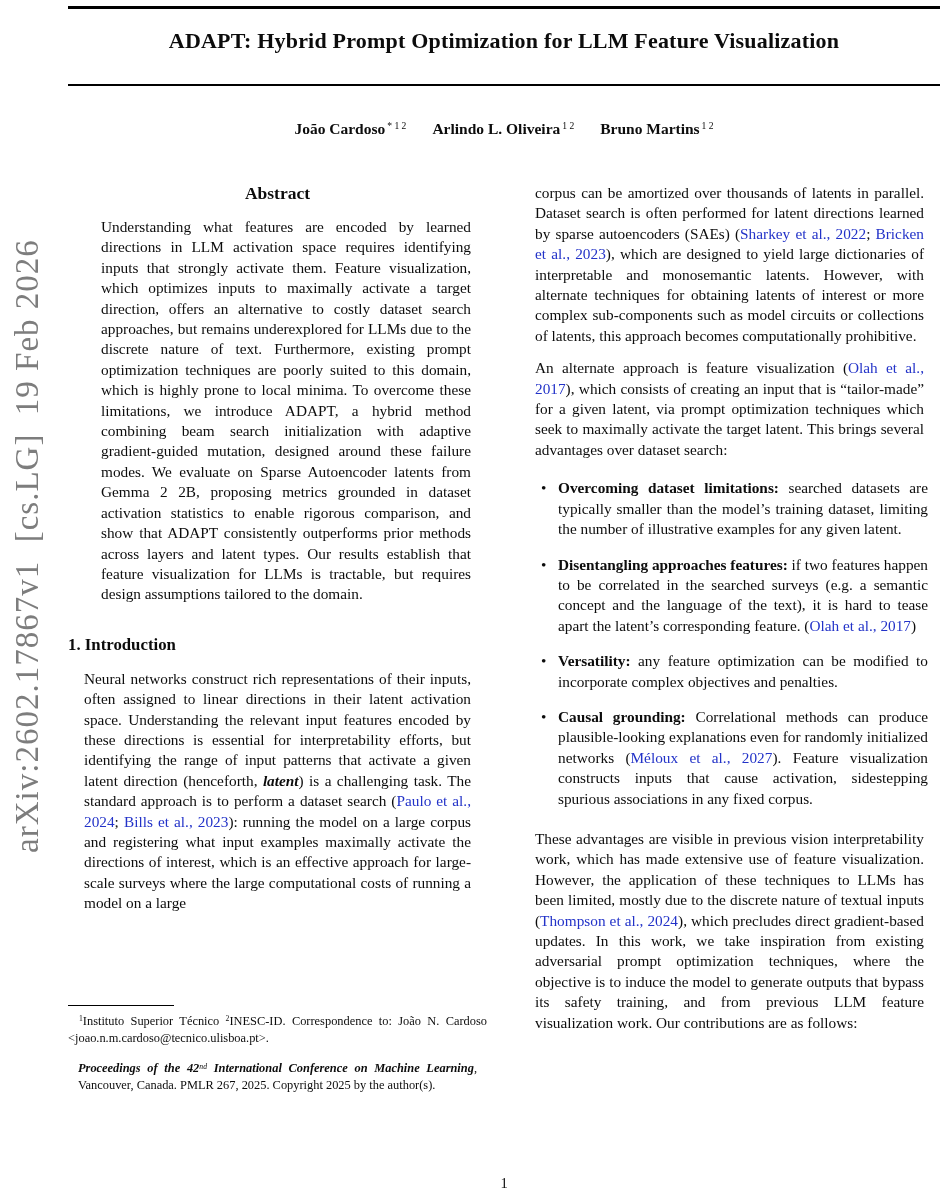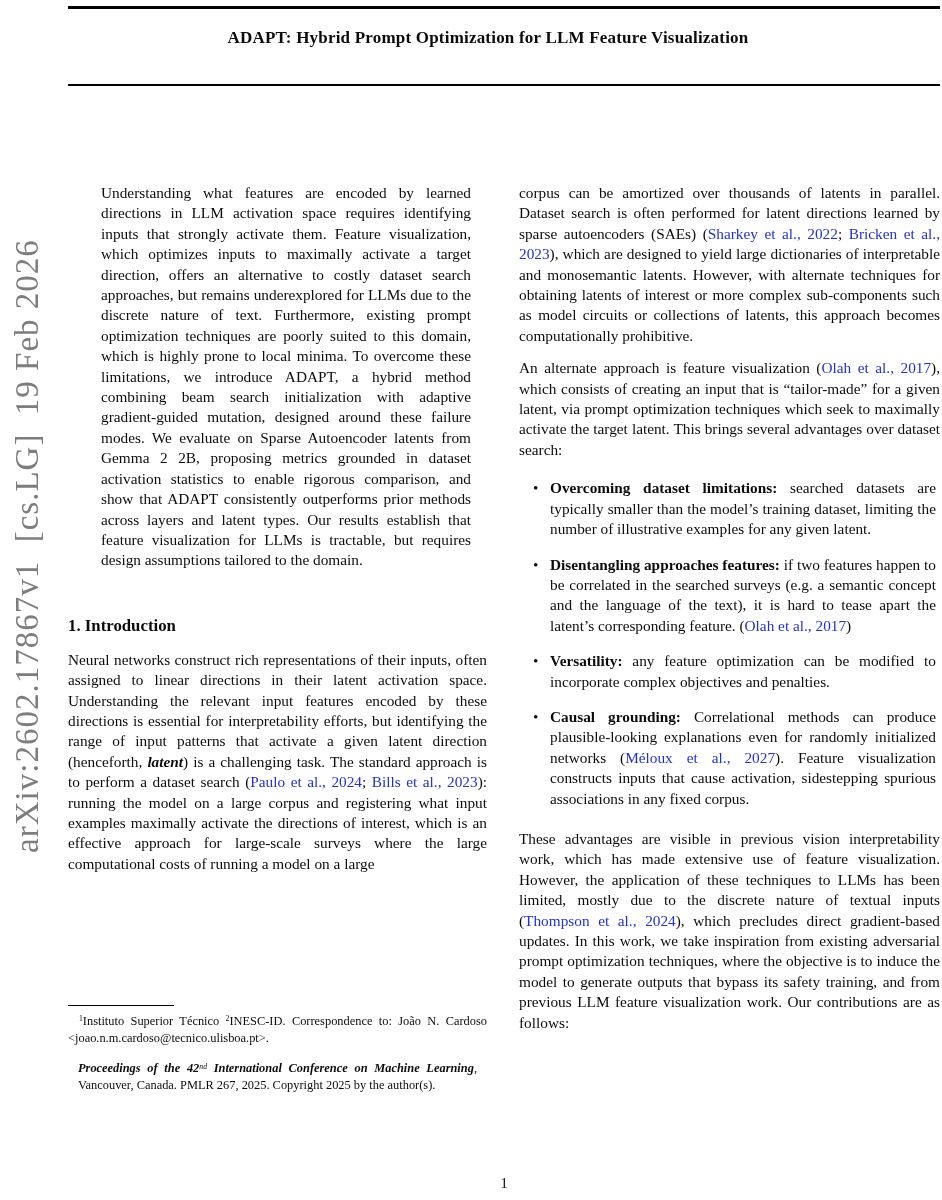--- a/index.html
+++ b/index.html
@@ -9,42 +9,42 @@
     height: 1200px;
     background: #ffffff;
     font-family: "Liberation Serif", serif;
     color: var(--text, #0c0c0c);
     overflow: hidden;
   }
   .rule { position: absolute; left: 68px; width: 872px; background: var(--rule, #000); }
   .rule-top { top: 6px; height: 3px; }
   .rule-mid { top: 84px; height: 2px; }
   .title {
-    position: absolute; left: 52px; width: 872px; top: 28px; margin: 0;
-    text-align: center; font-size: 17px; font-weight: 700; letter-spacing: 0.2px;
+    position: absolute; left: 68px; width: 872px; top: 28px; margin: 0;
+    text-align: center; font-size: 22px; font-weight: 700; letter-spacing: 0.2px;
   }
   .authors {
     position: absolute; left: 68px; width: 872px; top: 120px;
     text-align: center; font-size: 15.5px;
   }
   .author { margin: 0 13px; white-space: nowrap; }
   .author-name { font-weight: 700; }
   .col {
     position: absolute; top: 183px;
     font-size: 15.3px; line-height: 20.4px;
     text-align: justify; hyphens: auto;
   }
   .col-left { left: 68px; width: 419px; }
   .col-right { left: 519px; width: 421px; }
   .center-heading { text-align: center; font-weight: 700; font-size: 17.5px; margin: 0 0 13px; line-height: 1.2; }
-  .section-heading { font-weight: 700; font-size: 16.8px; margin: 45px 0 13px; text-align: left; line-height: 1.25; }
-  .para { margin: 0 0 12px; }
+  .section-heading { font-weight: 700; font-size: 16.8px; margin: 30px 0 13px; text-align: left; line-height: 1.25; }
+  .para { margin: 0 16px 12px; }
   .abstract { margin: 0 16px 0 33px; }
   .bullets { list-style: none; margin: 18px 0 20px; padding: 0 0 0 27px; }
-  .bullets li { margin: 0 4px 15px; position: relative; text-align: justify; }
+  .bullets li { margin: 0 12px 15px; position: relative; text-align: justify; }
   .bullets li::before { content: "\2022"; position: absolute; left: -17px; top: 0; }
   .bold { font-weight: 700; }
   .italic { font-style: italic; font-weight: bold; }
   .sup { font-size: 0.62em; position: relative; top: -0.48em; line-height: 0; }
   .italic-sup { font-style: italic; font-size: 0.62em; position: relative; top: -0.48em; line-height: 0; }
   .cite { color: var(--citation, #2232c8); text-decoration: none; cursor: pointer; }
   .arxiv-stamp {
     position: absolute; left: -323px; top: 528px; width: 700px; height: 36px;
     text-align: center; transform: rotate(-90deg);
     font-size: 33px; letter-spacing: 1px; color: var(--stamp, #7d7d7d);
@@ -63,21 +63,23 @@
   }
 </style>
 </head>
 <body>
 
 <div class="page">
   <div class="arxiv-stamp">arXiv:2602.17867v1  [cs.LG]  19 Feb 2026</div>
   <div class="rule rule-top"></div>
   <h1 class="title">ADAPT: Hybrid Prompt Optimization for LLM Feature Visualization</h1>
   <div class="rule rule-mid"></div>
+  <div class="authors"><span class="author"><span class="author-name">João Cardoso</span><span class="sup"> * 1 2</span></span><span class="author"><span class="author-name">Arlindo L. Oliveira</span><span class="sup"> 1 2</span></span><span class="author"><span class="author-name">Bruno Martins</span><span class="sup"> 1 2</span></span></div>
   <div class="col col-left">
+      <div class="center-heading"><span>Abstract</span></div>
       <div class="para abstract"><span>Understanding what features are encoded by learned directions in LLM activation space requires identifying inputs that strongly activate them. Feature visualization, which optimizes inputs to maximally activate a target direction, offers an alternative to costly dataset search approaches, but remains underexplored for LLMs due to the discrete nature of text. Furthermore, existing prompt optimization techniques are poorly suited to this domain, which is highly prone to local minima. To overcome these limitations, we introduce ADAPT, a hybrid method combining beam search initialization with adaptive gradient-guided mutation, designed around these failure modes. We evaluate on Sparse Autoencoder latents from Gemma 2 2B, proposing metrics grounded in dataset activation statistics to enable rigorous comparison, and show that ADAPT consistently outperforms prior methods across layers and latent types. Our results establish that feature visualization for LLMs is tractable, but requires design assumptions tailored to the domain.</span></div>
       <div class="section-heading"><span>1. Introduction</span></div>
       <div class="para"><span>Neural networks construct rich representations of their inputs, often assigned to linear directions in their latent activation space. Understanding the relevant input features encoded by these directions is essential for interpretability efforts, but identifying the range of input patterns that activate a given latent direction (henceforth, </span><span class="italic">latent</span><span>) is a challenging task. The standard approach is to perform a dataset search (</span><a href="#" class="cite">Paulo et al., 2024</a><span>; </span><a href="#" class="cite">Bills et al., 2023</a><span>): running the model on a large corpus and registering what input examples maximally activate the directions of interest, which is an effective approach for large-scale surveys where the large computational costs of running a model on a large</span></div>
     </div>
   <div class="col col-right">
       <div class="para"><span>corpus can be amortized over thousands of latents in parallel. Dataset search is often performed for latent directions learned by sparse autoencoders (SAEs) (</span><a href="#" class="cite">Sharkey et al., 2022</a><span>; </span><a href="#" class="cite">Bricken et al., 2023</a><span>), which are designed to yield large dictionaries of interpretable and monosemantic latents. However, with alternate techniques for obtaining latents of interest or more complex sub-components such as model circuits or collections of latents, this approach becomes computationally prohibitive.</span></div>
       <div class="para"><span>An alternate approach is feature visualization (</span><a href="#" class="cite">Olah et al., 2017</a><span>), which consists of creating an input that is “tailor-made” for a given latent, via prompt optimization techniques which seek to maximally activate the target latent. This brings several advantages over dataset search:</span></div>
       <ul class="bullets">
         <li><span class="bold">Overcoming dataset limitations:</span><span> searched datasets are typically smaller than the model’s training dataset, limiting the number of illustrative examples for any given latent.</span></li>
         <li><span class="bold">Disentangling approaches features:</span><span> if two features happen to be correlated in the searched surveys (e.g. a semantic concept and the language of the text), it is hard to tease apart the latent’s corresponding feature. (</span><a href="#" class="cite">Olah et al., 2017</a><span>)</span></li>

